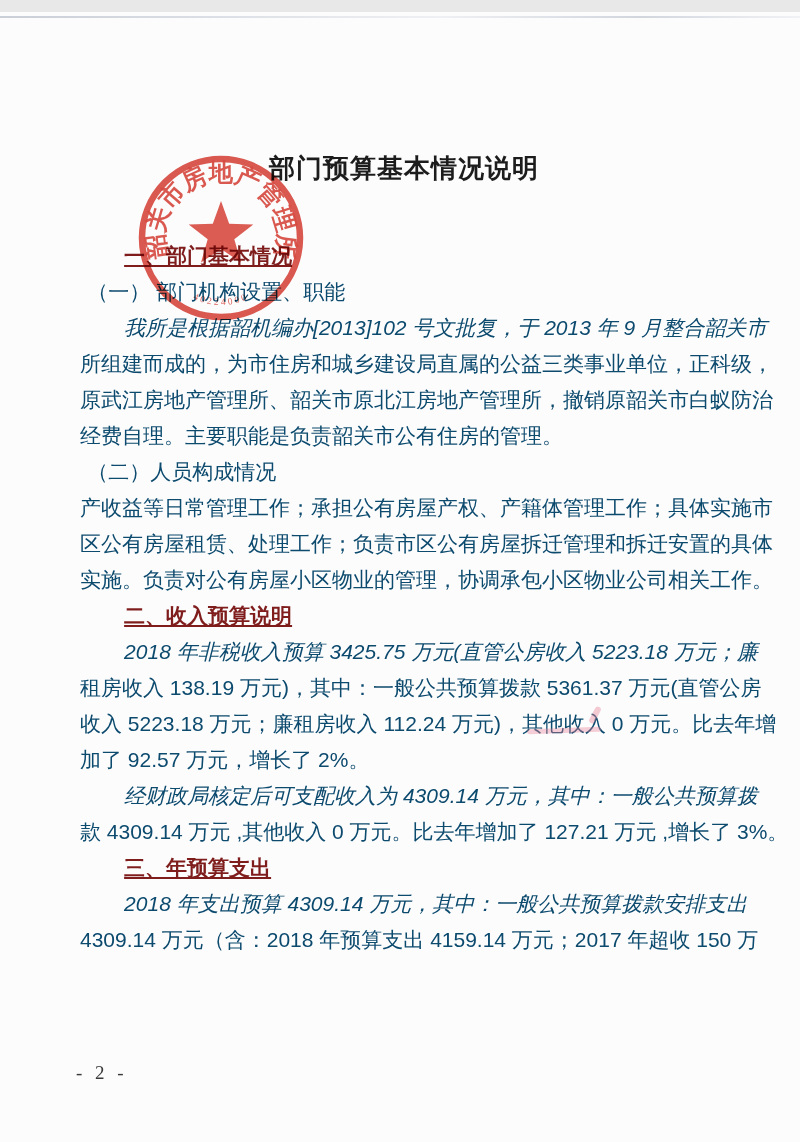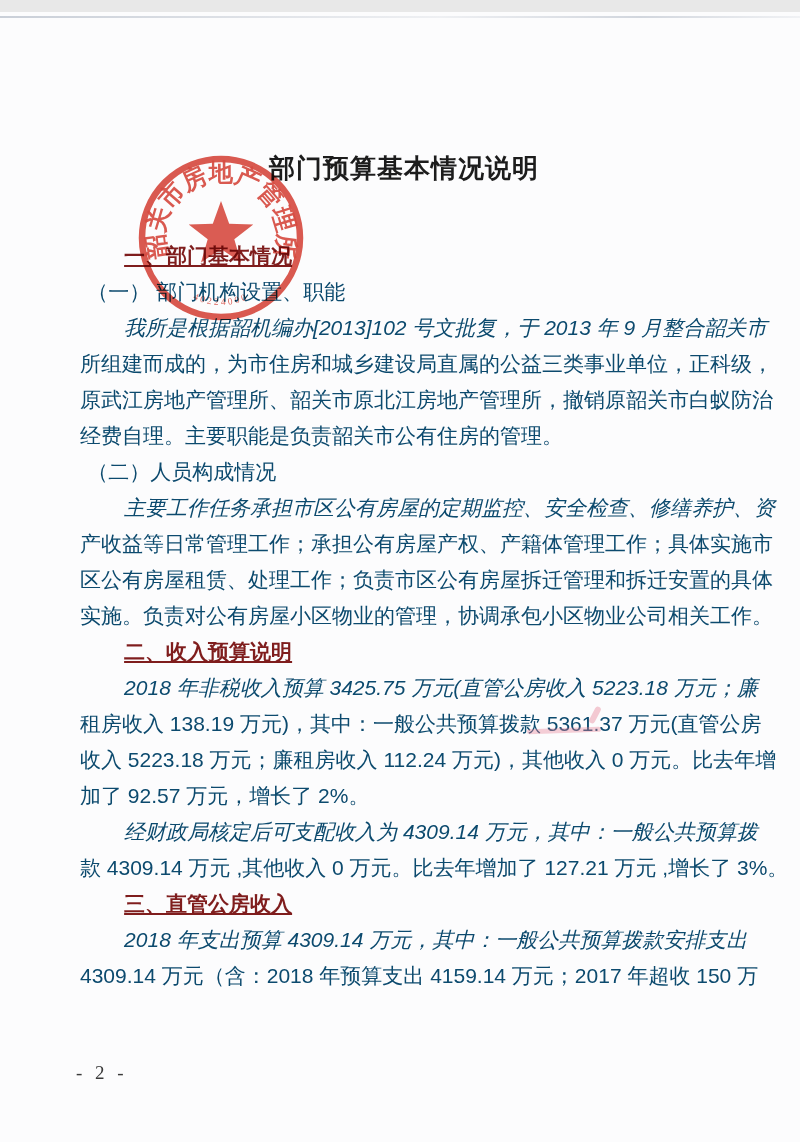--- a/index.html
+++ b/index.html
@@ -84,41 +84,40 @@
         <div class="line">所组建而成的，为市住房和城乡建设局直属的公益三类事业单位，正科级，</div>
         <div class="line">原武江房地产管理所、韶关市原北江房地产管理所，撤销原韶关市白蚁防治</div>
         <div class="line">经费自理。主要职能是负责韶关市公有住房的管理。</div>
       </div>
 
       <div class="line h2">（二）人员构成情况</div>
 
 
 
       <div>
-        <div class="line indent2">主要工作任务承担市区公有房屋的定期监控、安全检查、修缮养护、资</div>
         <div class="line">产收益等日常管理工作；承担公有房屋产权、产籍体管理工作；具体实施市</div>
         <div class="line">区公有房屋租赁、处理工作；负责市区公有房屋拆迁管理和拆迁安置的具体</div>
         <div class="line">实施。负责对公有房屋小区物业的管理，协调承包小区物业公司相关工作。</div>
       </div>
 
       <div class="line h1">二、收入预算说明</div>
 
       <div>
         <div class="line indent2">2018 年非税收入预算 3425.75 万元(直管公房收入 5223.18 万元；廉</div>
         <div class="line">租房收入 138.19 万元)，其中：一般公共预算拨款 5361.37 万元(直管公房</div>
         <div class="line">收入 5223.18 万元；廉租房收入 112.24 万元)，其他收入 0 万元。比去年增</div>
         <div class="line">加了 92.57 万元，增长了 2%。</div>
       </div>
 
       <div>
         <div class="line indent2">经财政局核定后可支配收入为 4309.14 万元，其中：一般公共预算拨</div>
         <div class="line">款 4309.14 万元 ,其他收入 0 万元。比去年增加了 127.21 万元 ,增长了 3%。</div>
       </div>
 
-      <div class="line h1">三、直管公房收入</div>
+      <div class="line h1">三、年预算支出</div>
 
       <div>
         <div class="line indent2">2018 年支出预算 4309.14 万元，其中：一般公共预算拨款安排支出</div>
         <div class="line">4309.14 万元（含：2018 年预算支出 4159.14 万元；2017 年超收 150 万</div>
       </div>
     </div>
   </div>
 
   <svg class="seal" viewBox="-110 -110 220 220" aria-hidden="true">
     <defs>

